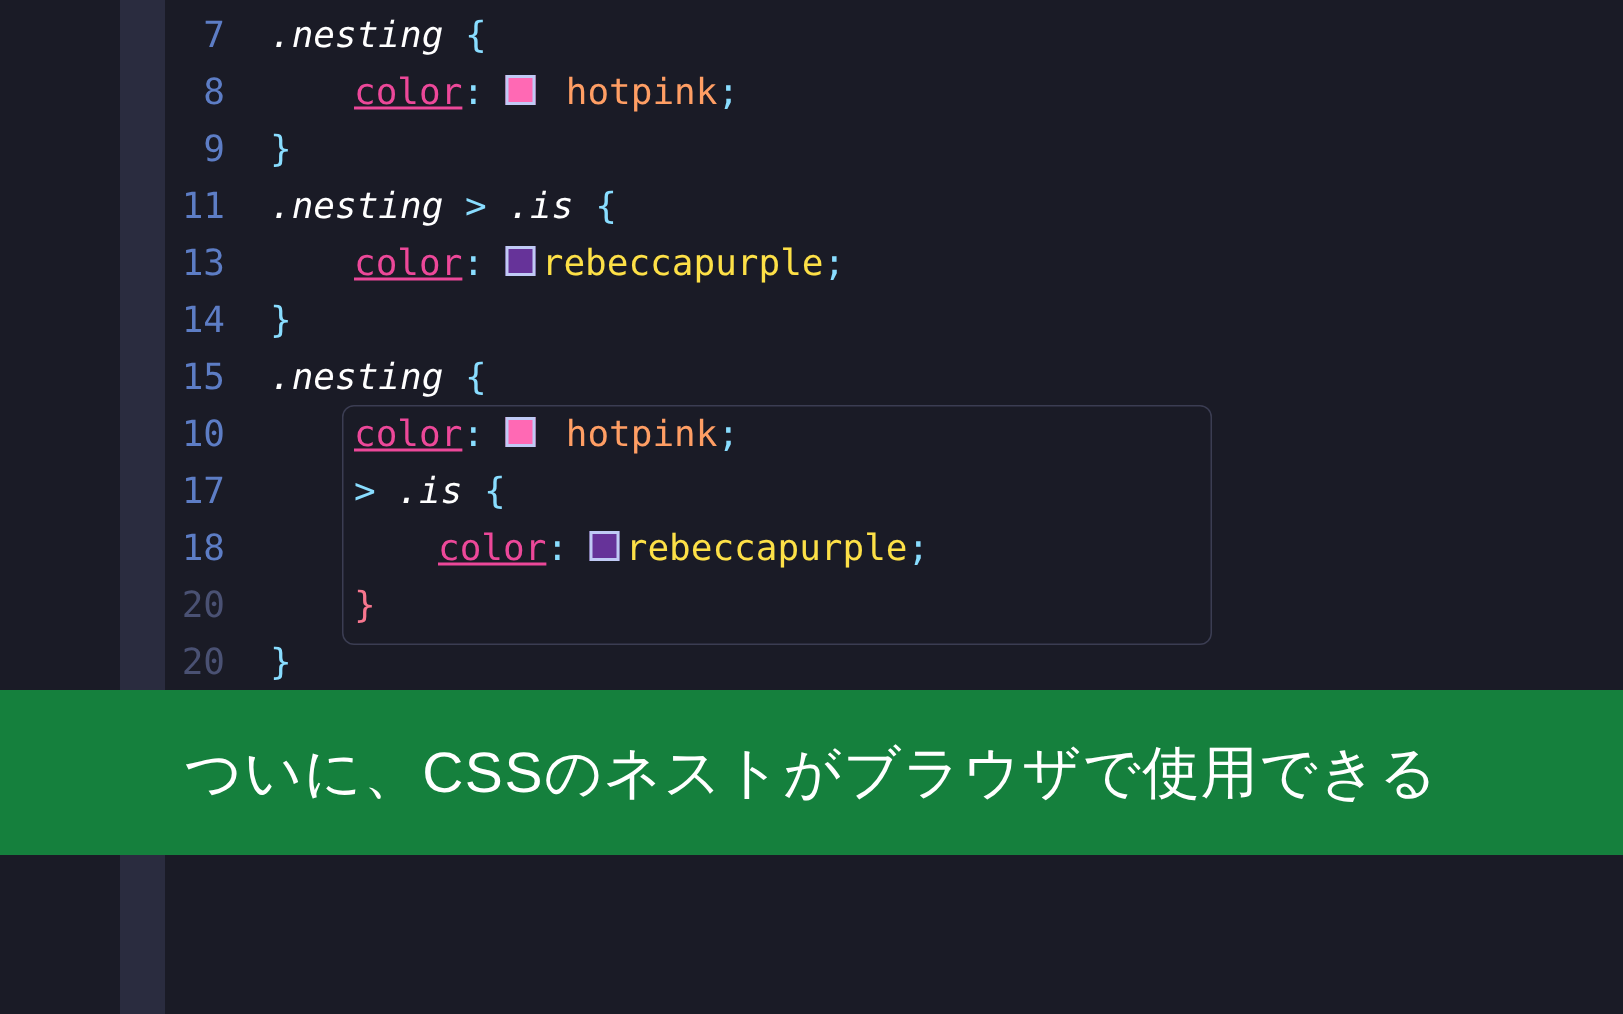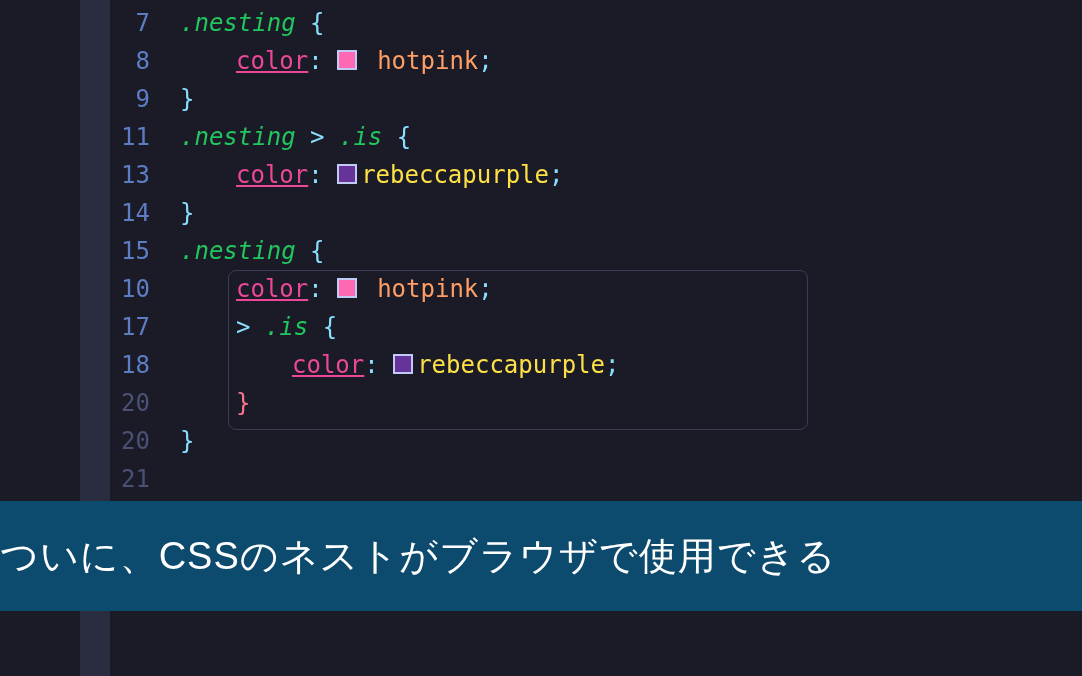--- a/index.html
+++ b/index.html
@@ -46,21 +46,21 @@
       flex: 1;
       padding-top: 4px;
       position: relative;
     }
     .code-line {
       height: 38px;
       line-height: 38px;
       white-space: pre;
       color: #c0caf5;
     }
-    .selector { color: #22c55e; font-style: italic; }
+    .selector { color: #ffffff; font-style: italic; }
     .brace { color: #89ddff; }
     .property { color: #ec4899; text-decoration: underline; }
     .colon { color: #89ddff; }
     .value { color: #ff9e64; margin-left: 16px; }
     .value-purple { color: #fde047; }
     .semicolon { color: #89ddff; }
     .combinator { color: #89ddff; }
     .nested-brace { color: #f7768e; }
     
     .color-swatch {
@@ -84,25 +84,26 @@
       top: 270px;
       width: 580px;
       height: 160px;
       pointer-events: none;
     }
     
     .banner {
       position: absolute;
       left: 0;
       right: 0;
-      top: 501px;
+      top: 460px;
       height: 110px;
-      background: #0c4a6e;
+      background: #15803d;
       display: flex;
       align-items: center;
+      justify-content: center;
       z-index: 10;
     }
     .banner-text {
       color: #ffffff;
       font-size: 38px;
       font-family: 'Hiragino Sans', 'Meiryo', sans-serif;
       font-weight: 400;
       letter-spacing: 1px;
     }
     .indent1 { padding-left: 56px; }

